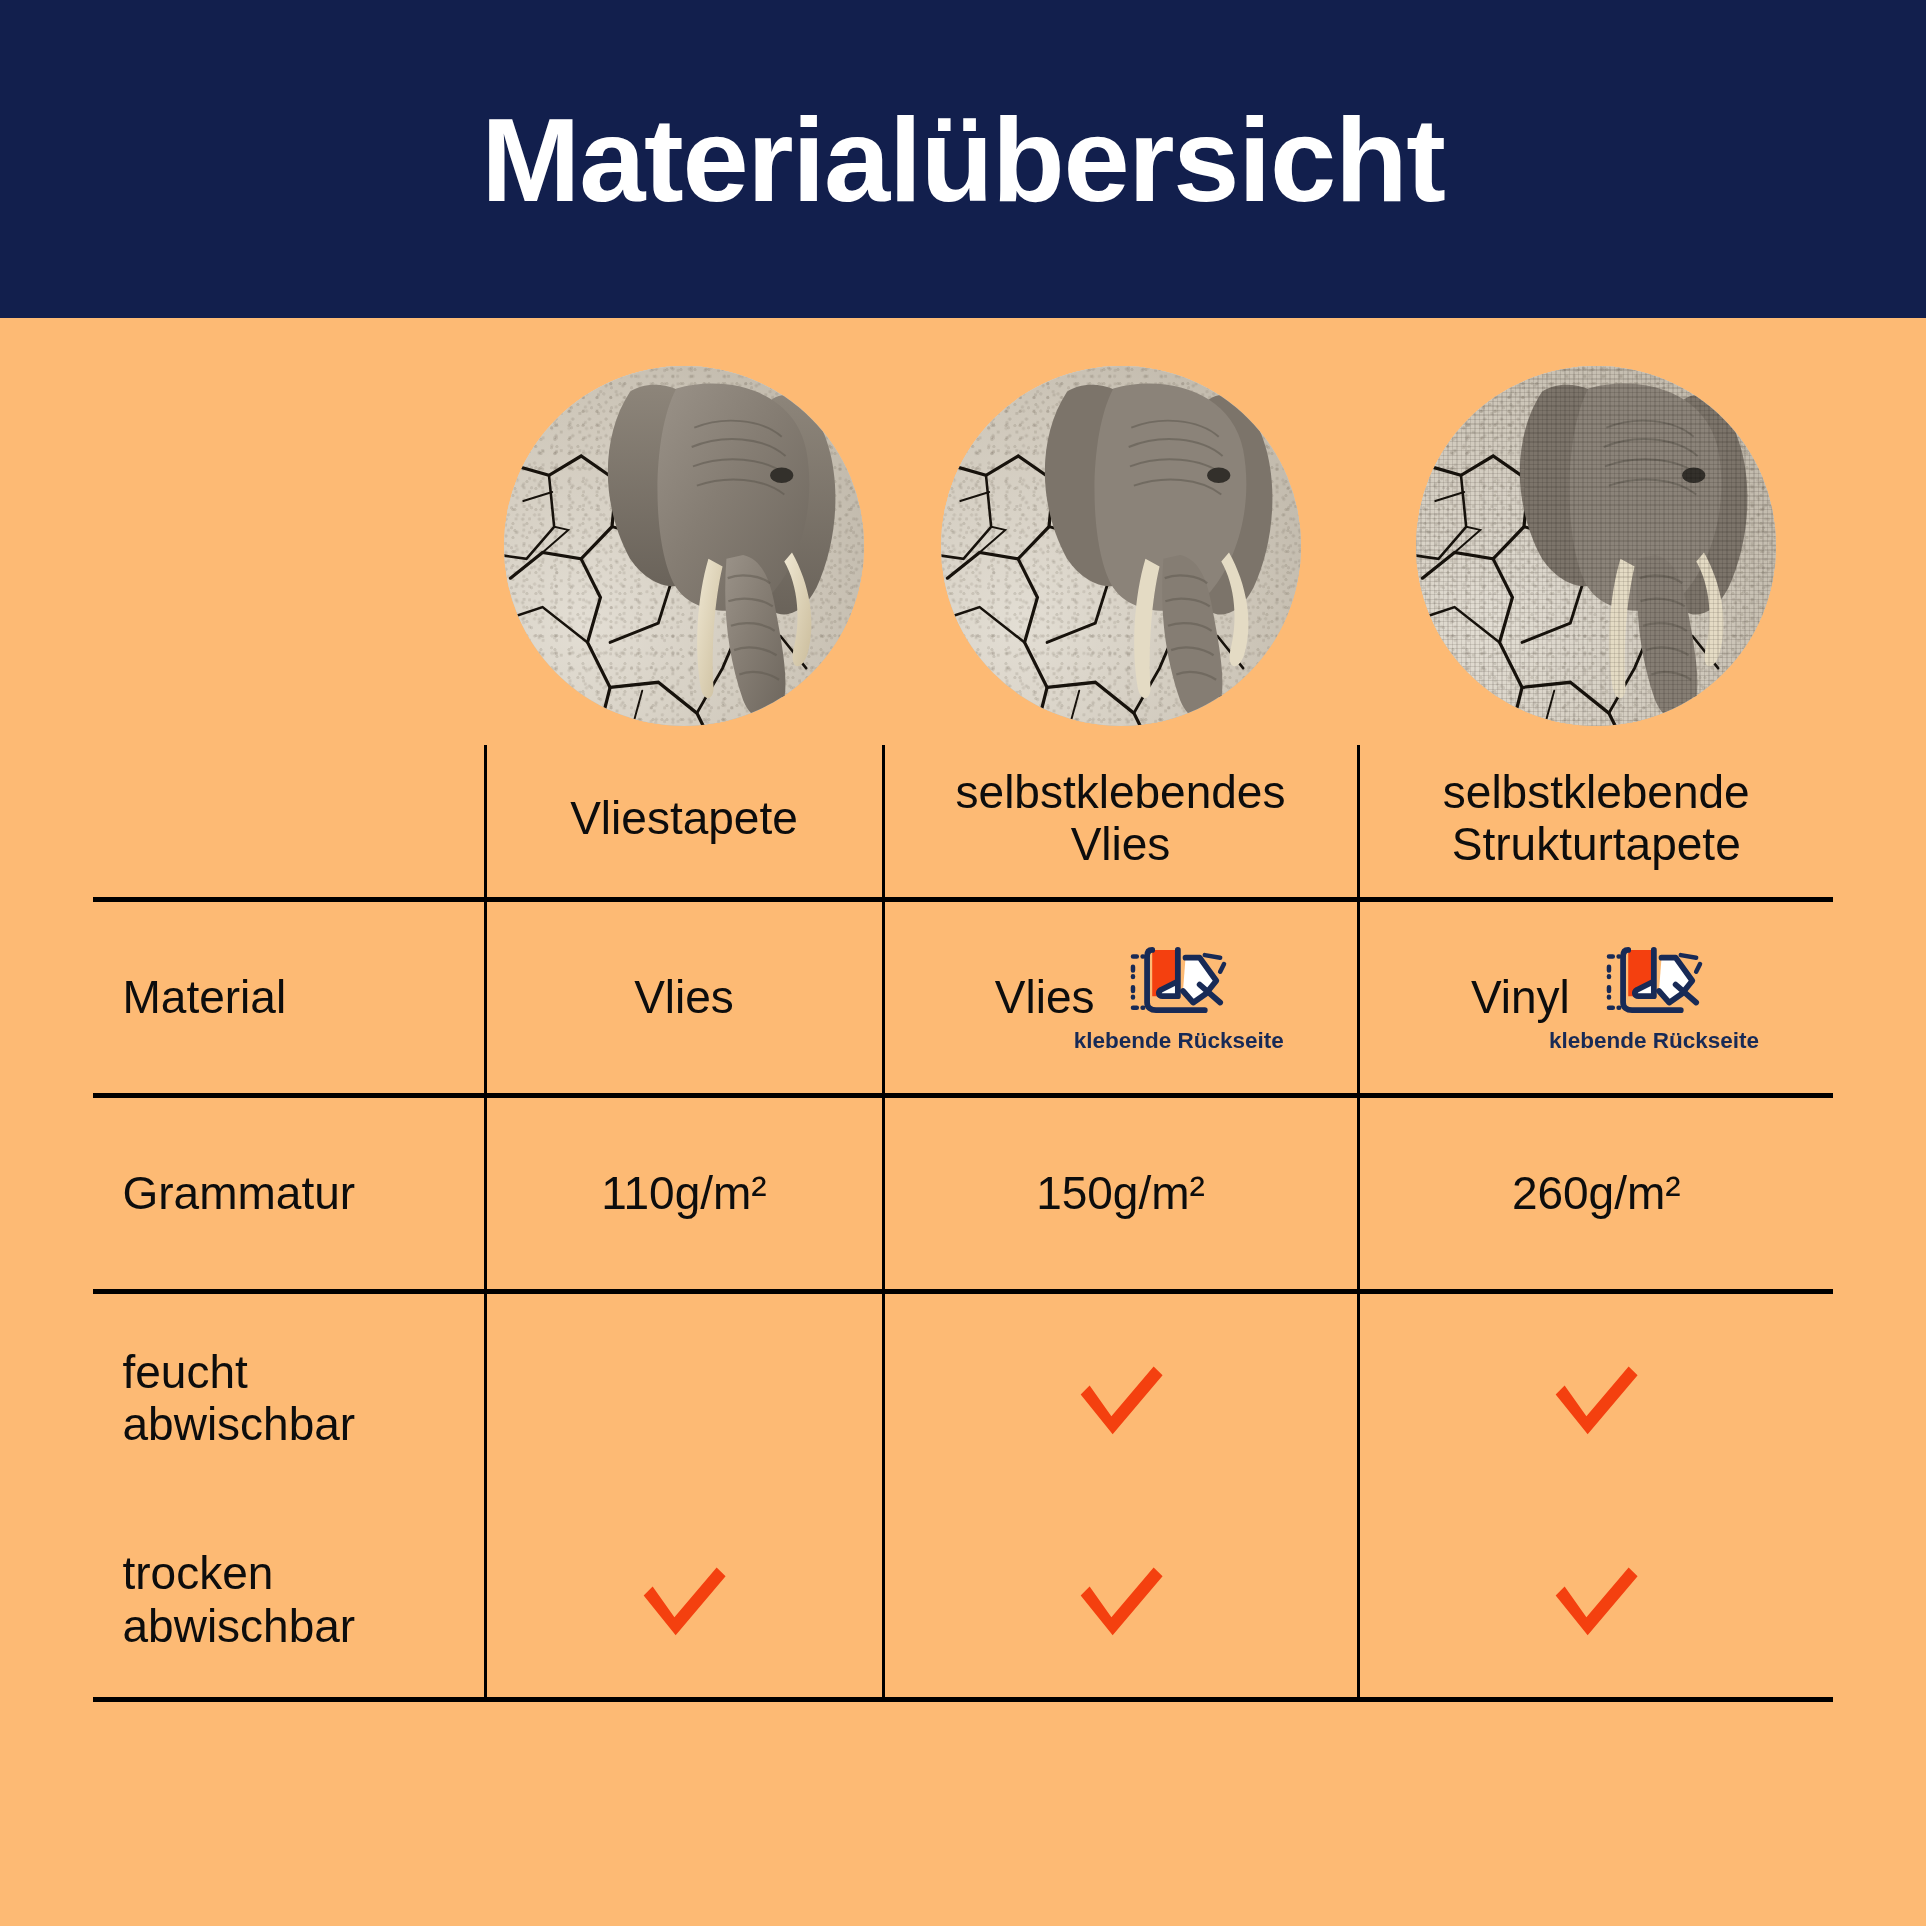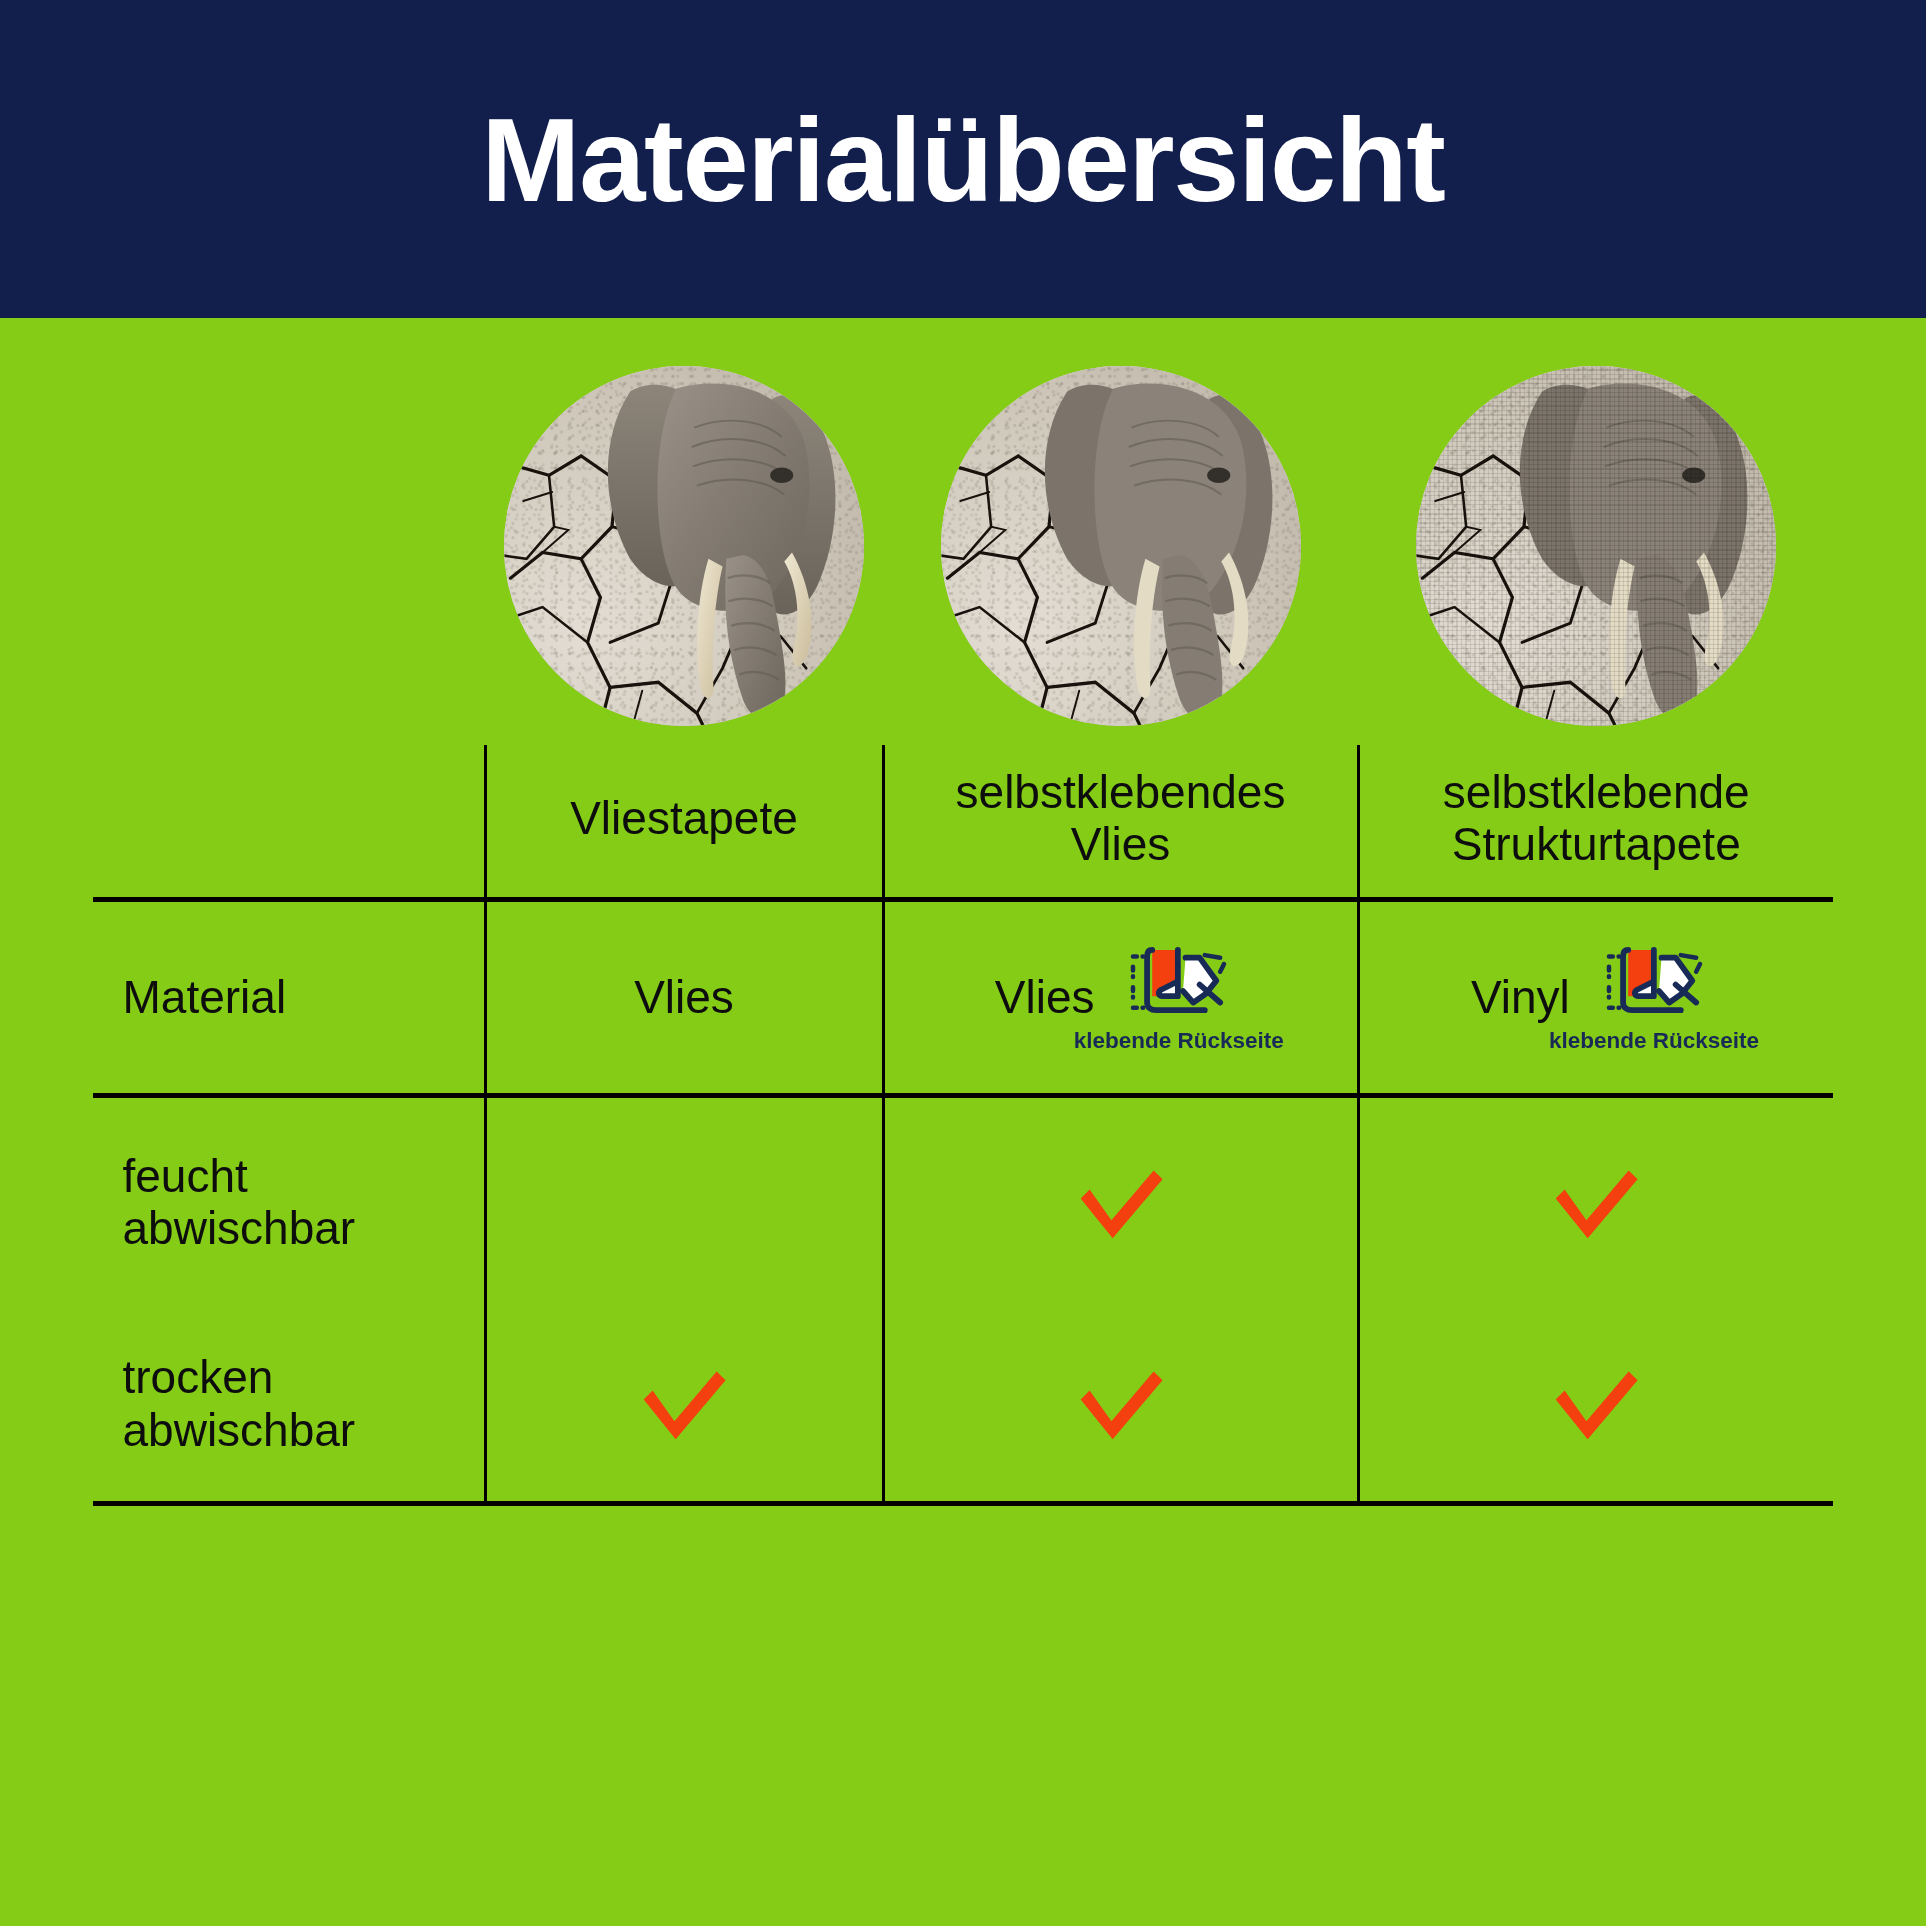--- a/index.html
+++ b/index.html
@@ -9,21 +9,21 @@
     height: 1926px;
     background: #ffffff;
     font-family: "Liberation Sans", sans-serif;
     overflow: hidden;
   }
 
   #page {
     position: relative;
     width: 1926px;
     height: 1926px;
-    background: #84cc16;
+    background: #fdba74;
   }
 
   
   .header-band {
     position: absolute;
     left: 0; top: 0;
     width: 1926px;
     height: 318px;
     background: #121f4d;
     display: flex;
@@ -462,20 +462,28 @@
                 </span>
                 <span class="badge-text">
                   <span class="ln">klebende</span>
                   <span class="ln">Rückseite</span>
                 </span>
               </span>
             </span>
           </td>
         </tr>
 
+        <tr class="bodyrow">
+          <td class="rowlabel">
+            <span class="ln">Grammatur</span>
+          </td>
+          <td>110g/m²</td>
+          <td>150g/m²</td>
+          <td>260g/m²</td>
+        </tr>
 
 
         <tr class="bodyrow lastrow">
           <td class="rowlabel">
             <span class="cellstack">
               <span class="ln">feucht</span>
               <span class="ln">abwischbar</span>
             </span>
           </td>
           <td>

